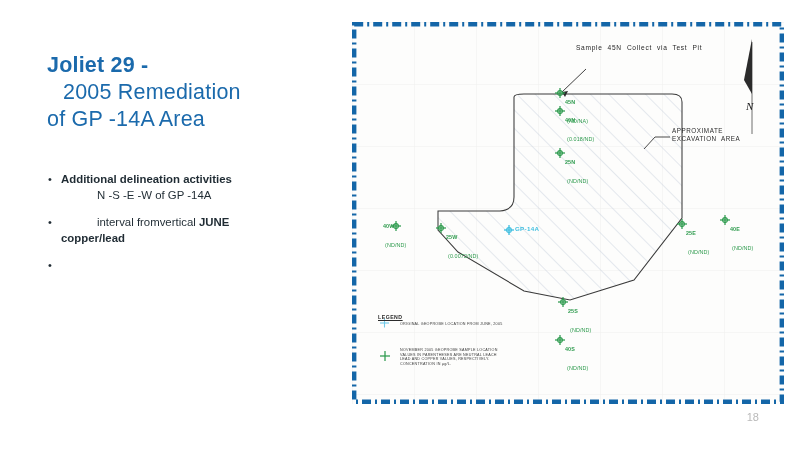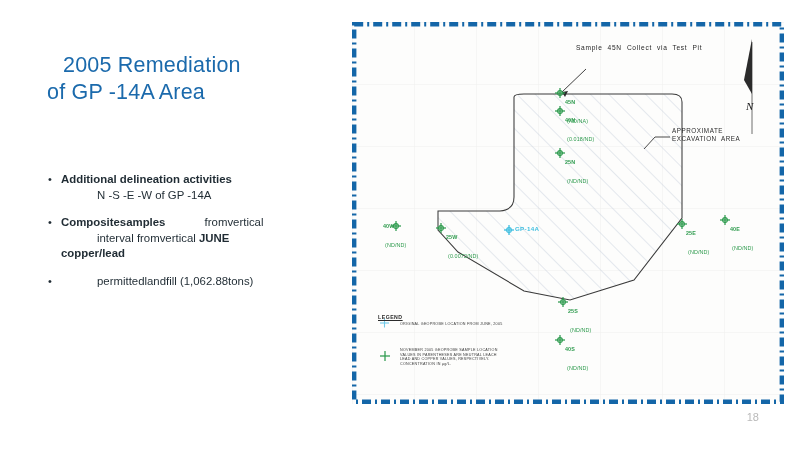--- a/index.html
+++ b/index.html
@@ -143,42 +143,41 @@
     color: #b9b9b9;
     font-size: 11px;
   }
 </style>
 </head>
 <body>
 
 <div id="slide">
 
   <div id="title-block">
+    <span id="title-line-1">Joliet   29 -</span>
     <span id="title-line-2">2005  Remediation</span>
     <span id="title-line-3">of GP -14A  Area</span>
   </div>
 
   <div id="bullets">
 
     <div class="bullet">
       <span class="bullet-dot">•</span>
       <span class="bullet-line"><span class="b">Additional      delineation         activities</span></span>
       <span class="bullet-line"><span class="n">N -S -E -W  of GP -14A</span></span>
     </div>
 
     <div class="bullet">
       <span class="bullet-dot">•</span>
-      <span class="bullet-line"><span class="b">Compositesamples</span><span class="n">          fromvertical</span></span>
       <span class="bullet-line"><span class="n">interval  fromvertical  </span><span class="b">JUNE</span></span>
       <span class="bullet-line"><span class="b">copper/lead</span></span>
     </div>
 
     <div class="bullet">
       <span class="bullet-dot">•</span>
-      <span class="bullet-line"><span class="n">permittedlandfill    (1,062.88tons)</span></span>
     </div>
 
   </div>
 
   <div id="map-frame">
 
     <svg id="map-canvas" viewBox="0 0 432 382">
       <defs>
 
         <pattern id="hatch" width="13" height="13" patternUnits="userSpaceOnUse" patternTransform="rotate(-45)">

